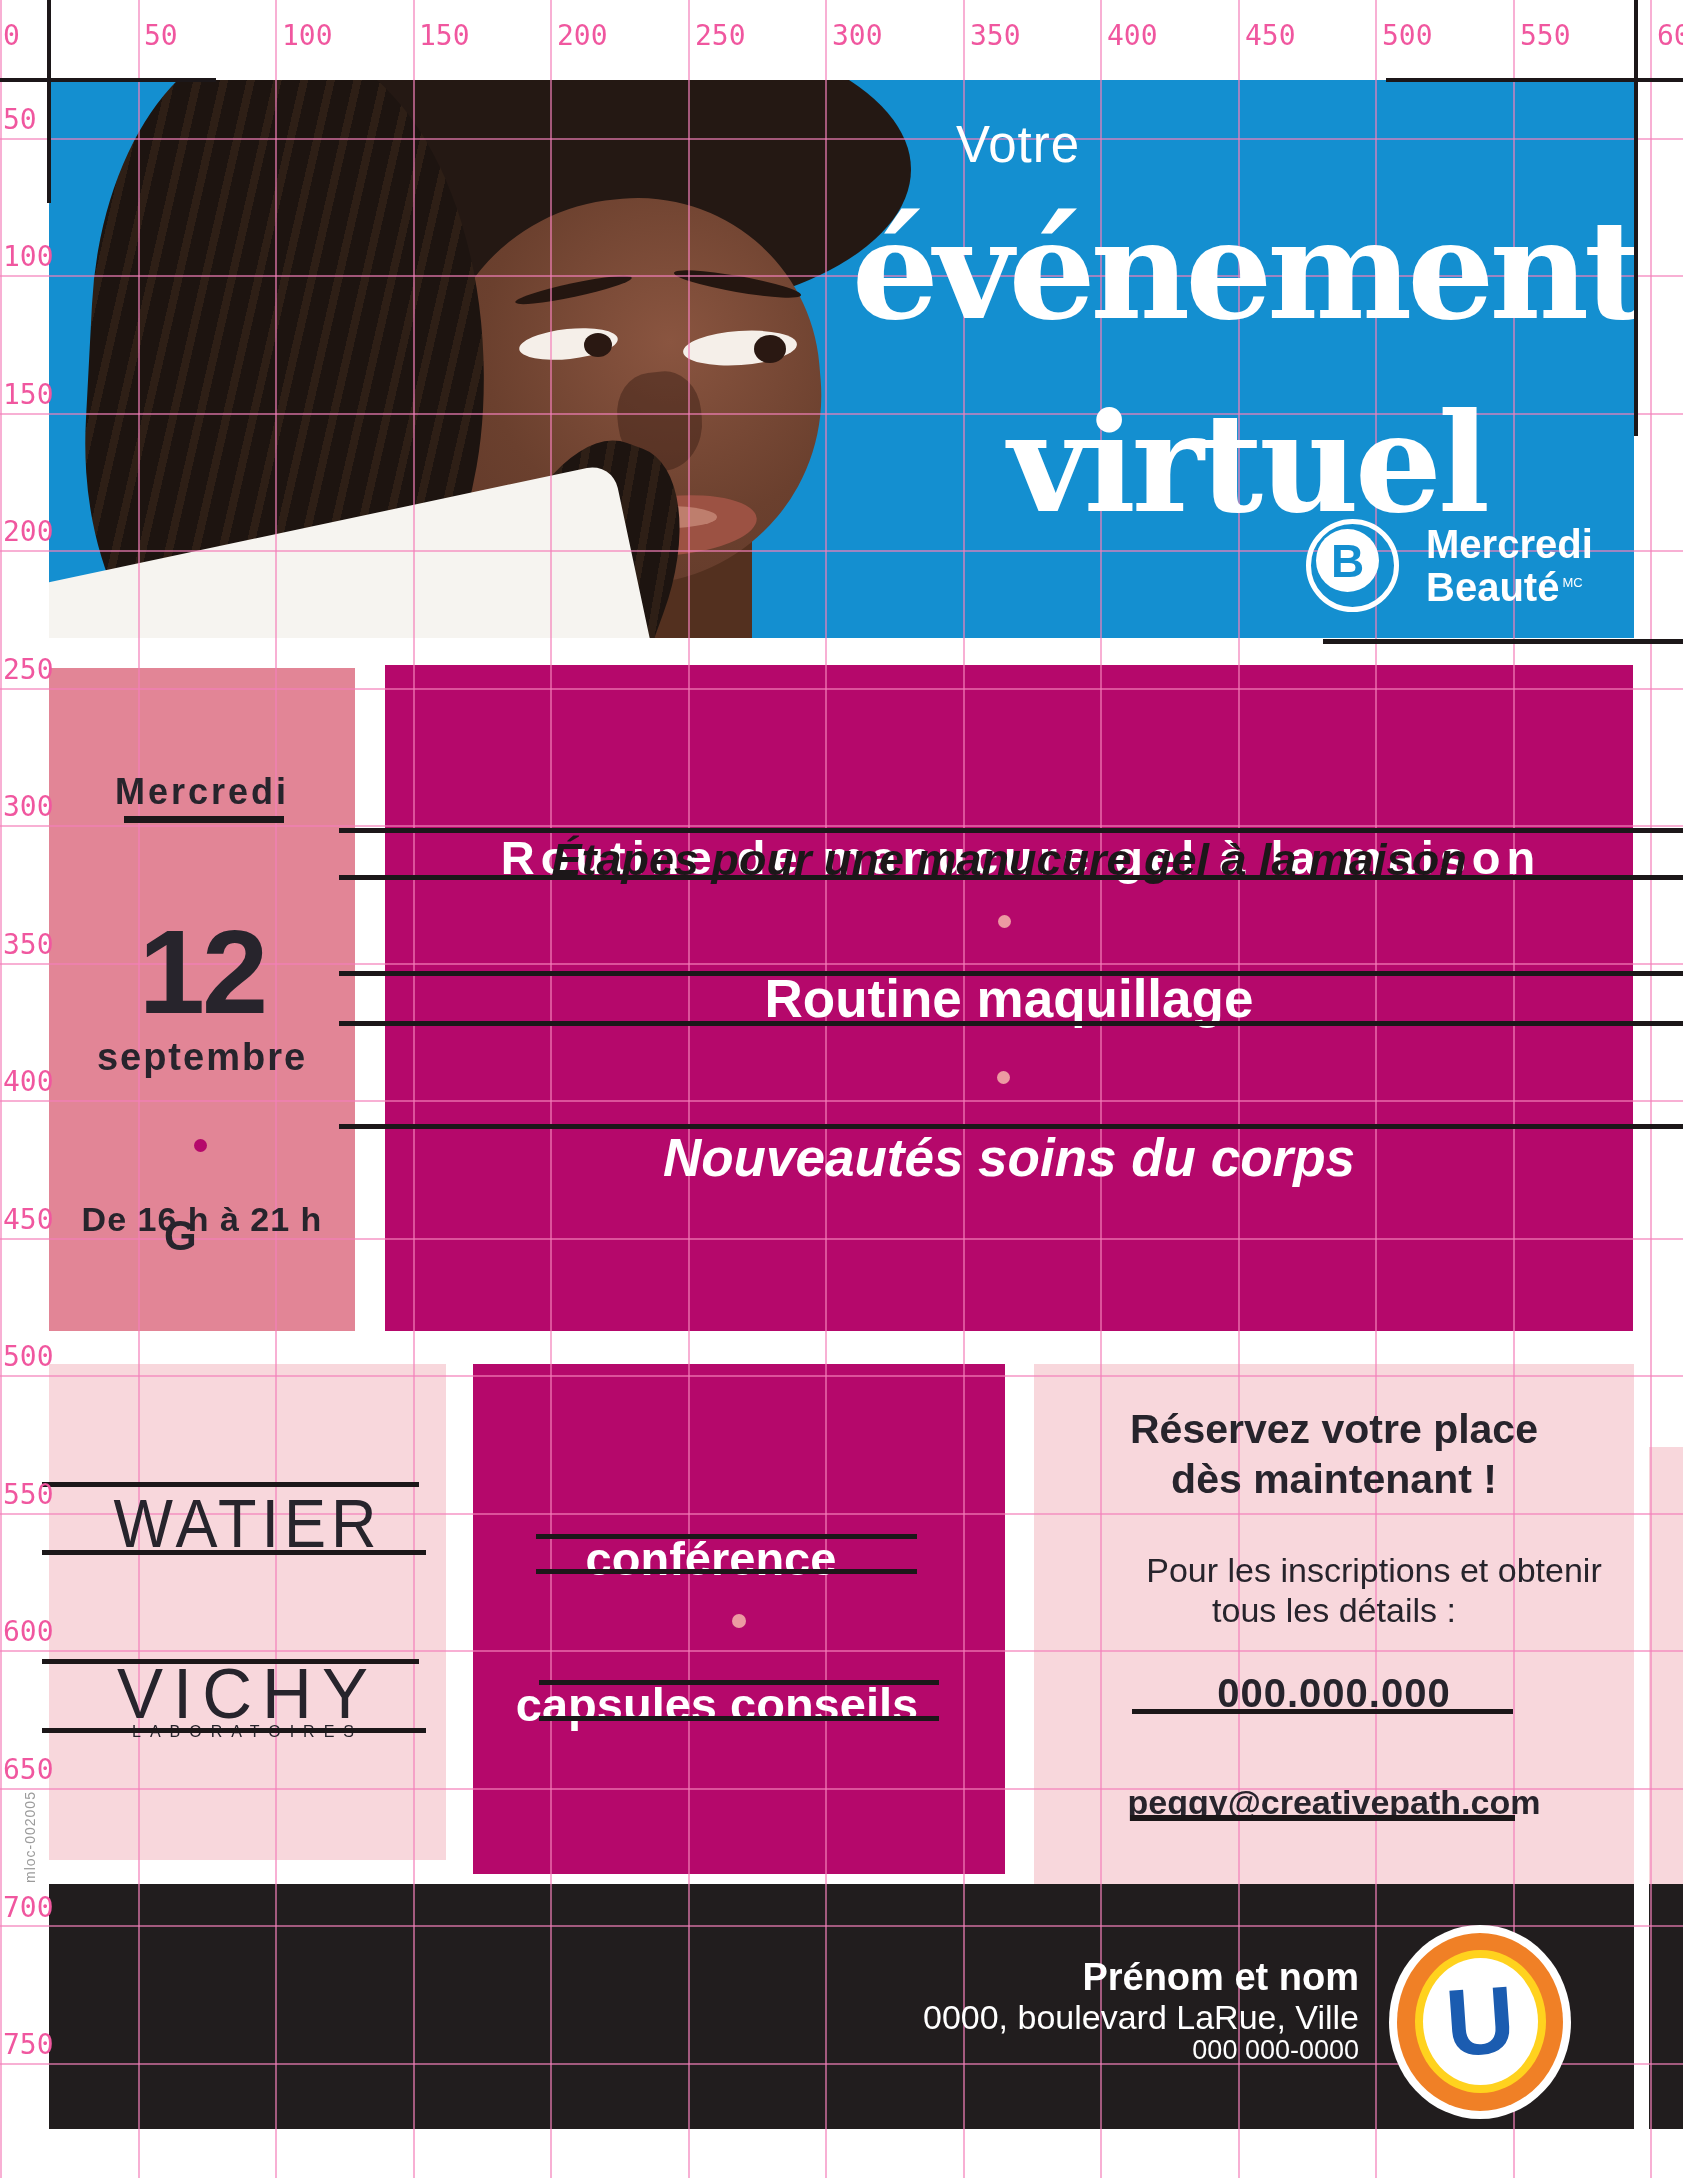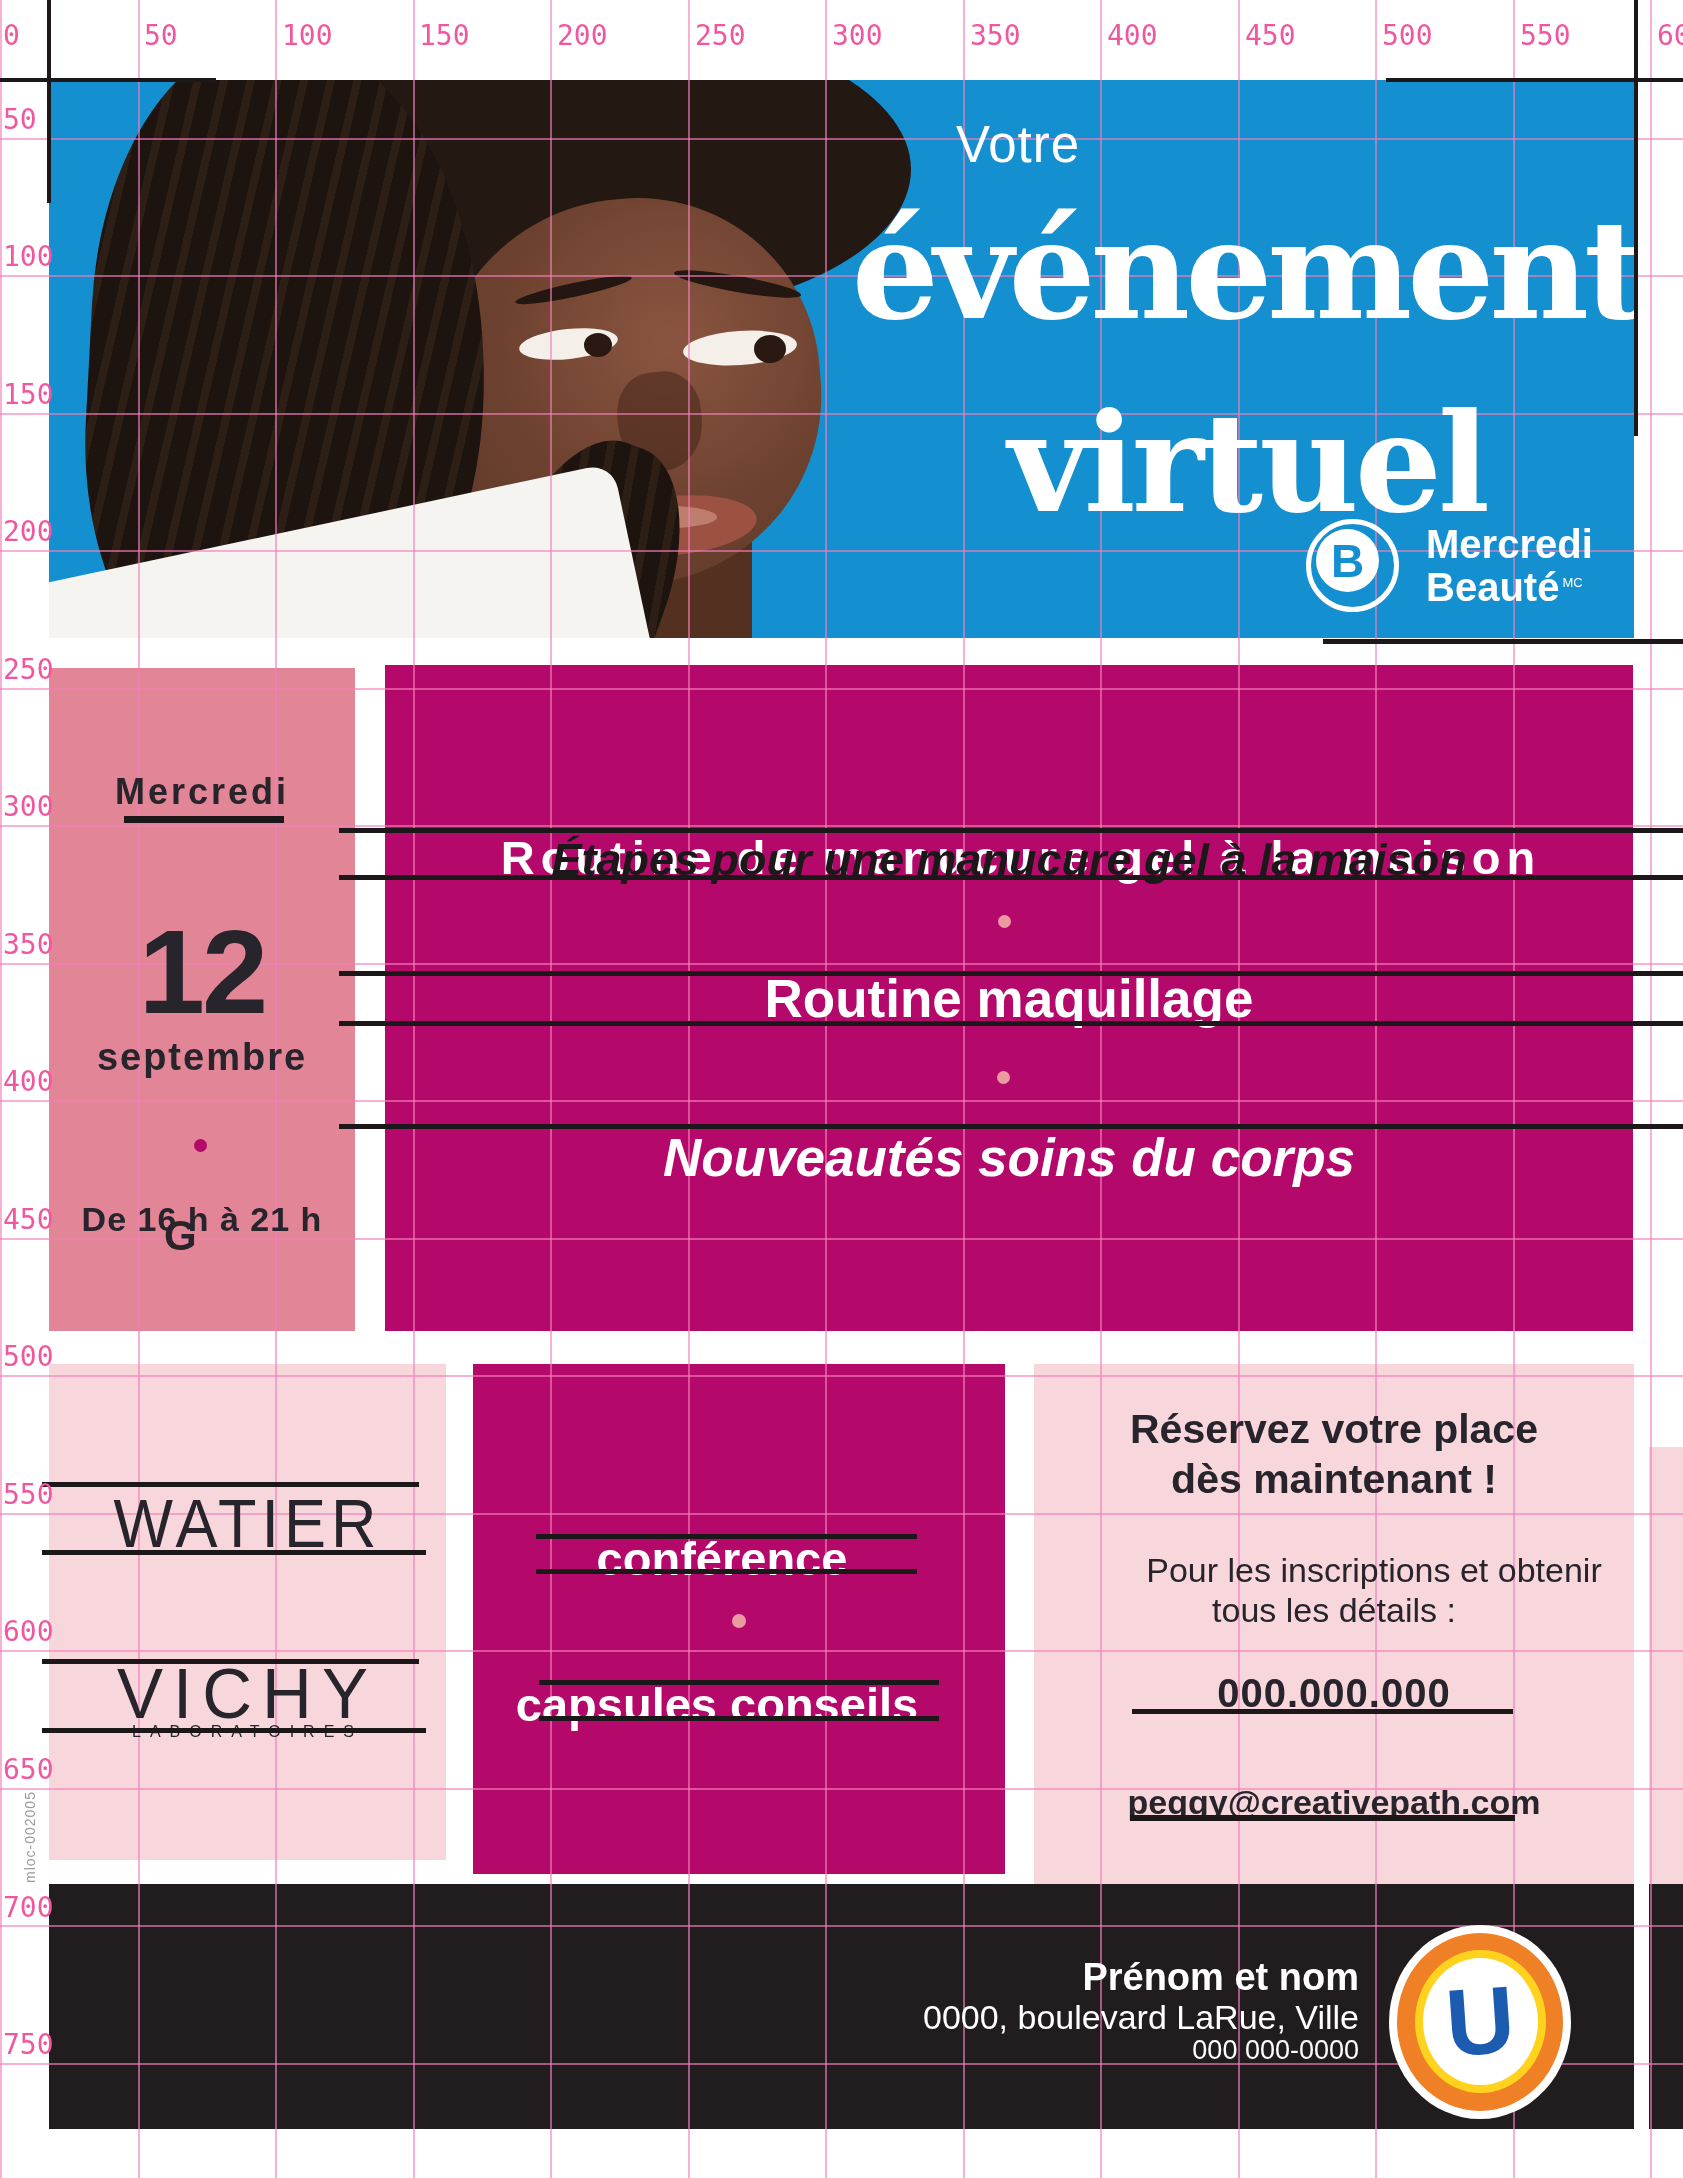--- a/index.html
+++ b/index.html
@@ -80,21 +80,21 @@
   <div class="a dot" style="left:997px;top:1071px;width:13px;height:13px;background:#ec9aa2;"></div>
   <div class="a content wtxt center" style="left:385px;top:1127px;width:1248px;font-size:53px;font-weight:700;font-style:italic;">Nouveautés soins du corps</div>
 
   <div class="a panel" style="left:49px;top:1364px;width:397px;height:496px;background:#f8d7dc;"></div>
   <div class="a content ktxt center" style="left:49px;top:1487px;width:397px;font-size:63px;font-weight:400;letter-spacing:5px;
               font-family:'Liberation Sans',sans-serif;transform:scaleY(1.08);">WATIER</div>
   <div class="a content ktxt center" style="left:49px;top:1655px;width:397px;font-size:69px;font-weight:500;letter-spacing:10px;transform:scaleY(1.02);">VICHY</div>
   <div class="a content ktxt center" style="left:49px;top:1723px;width:397px;font-size:16px;font-weight:400;letter-spacing:9px;">LABORATOIRES</div>
 
   <div class="a panel" style="left:473px;top:1364px;width:532px;height:510px;background:#b5086b;"></div>
-  <div class="a content wtxt center" style="left:473px;top:1531px;width:476px;font-size:47px;font-weight:700;padding-left:11px;">conférence</div>
+  <div class="a content wtxt center" style="left:473px;top:1531px;width:476px;font-size:47px;font-weight:700;">conférence</div>
   <div class="a dot" style="left:732px;top:1614px;width:14px;height:14px;background:#ec9aa2;"></div>
   <div class="a content wtxt center" style="left:473px;top:1677px;width:488px;font-size:47px;font-weight:700;">capsules conseils</div>
 
   <div class="a panel" style="left:1034px;top:1364px;width:600px;height:538px;background:#f8d7dc;"></div>
   <div class="a panel" style="left:1649px;top:1447px;width:34px;height:454px;background:#f8d7dc;"></div>
   <div class="a content ktxt center" style="left:1034px;top:1406px;width:600px;font-size:41px;font-weight:700;">Réservez votre place</div>
   <div class="a content ktxt center" style="left:1034px;top:1456px;width:600px;font-size:41px;font-weight:700;">dès maintenant !</div>
   <div class="a content ktxt center" style="left:1034px;top:1551px;width:680px;font-size:34px;font-weight:300;">Pour les inscriptions et obtenir</div>
   <div class="a content ktxt center" style="left:1034px;top:1591px;width:600px;font-size:34px;font-weight:300;">tous les détails :</div>
   <div class="a content ktxt center" style="left:1034px;top:1671px;width:600px;font-size:40px;font-weight:700;letter-spacing:1px;">000.000.000</div>

